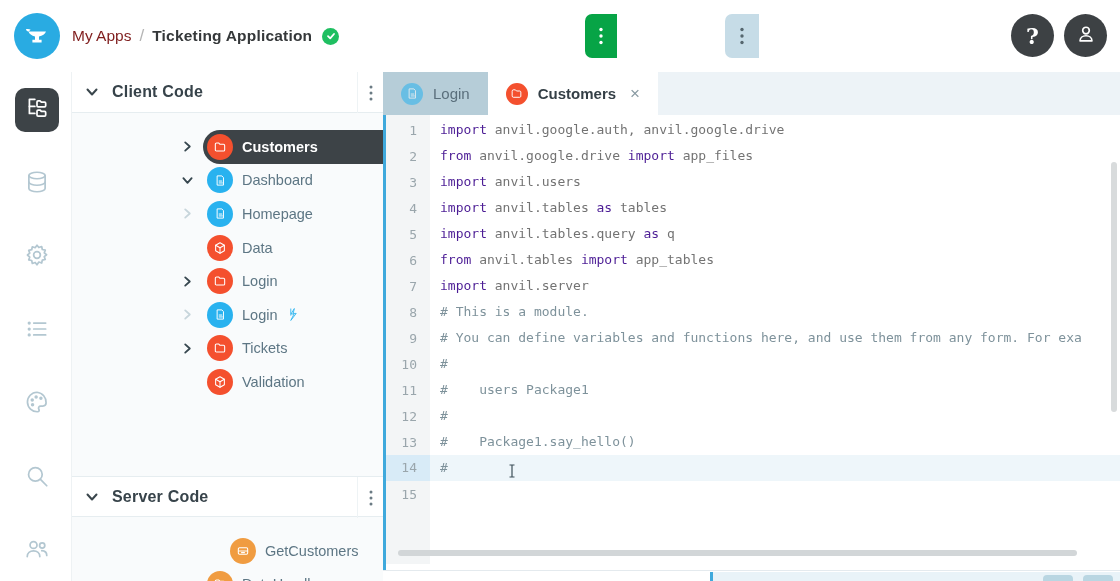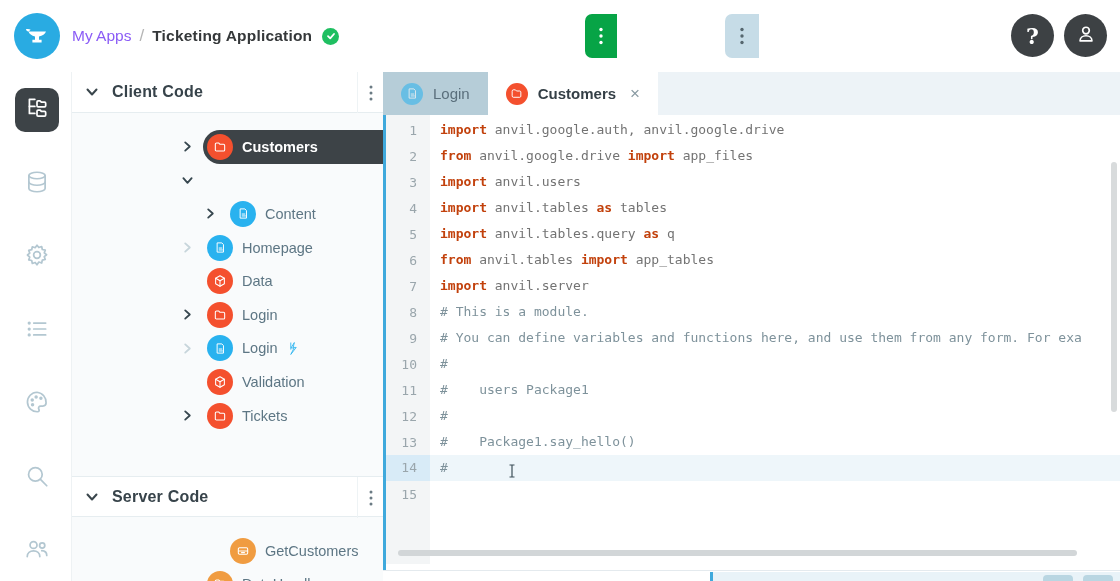--- a/index.html
+++ b/index.html
@@ -3,21 +3,21 @@
 <meta charset="utf-8">
 <style>
   * { margin:0; padding:0; box-sizing:border-box; }
   html,body { width:1120px; height:581px; font-family:"Liberation Sans",sans-serif; }
   .app { position:relative; width:1120px; height:581px; background:#fff; overflow:hidden; }
 
   
   .topbar { position:absolute; left:0; top:0; width:1120px; height:72px; background:#fff; z-index:5; }
   .logo { position:absolute; left:14px; top:13px; width:46px; height:46px; border-radius:50%; background:#29abe2; display:flex; align-items:center; justify-content:center; }
   .crumb { position:absolute; left:72px; top:0; height:72px; display:flex; align-items:center; gap:8px; font-size:15.5px; }
-  .crumb .root { color:#8b5cf6; }
+  .crumb .root { color:#7f1d1d; }
   .crumb .sep { color:#b5b5b5; font-weight:300; font-size:17px; }
   .crumb .name { color:#35383a; font-weight:700; letter-spacing:.2px; }
   .checkbadge { width:17px; height:17px; border-radius:50%; background:#1fbf61; display:inline-flex; align-items:center; justify-content:center; margin-left:2px; }
 
   .btn { position:absolute; top:14px; height:44px; border-radius:7px; display:flex; overflow:hidden; font-size:15.5px; font-weight:700; cursor:pointer; }
   .btn .kebab { display:flex; align-items:center; justify-content:center; width:32px; }
   .btn-run { left:585px; width:127px; color:#fff; }
   .btn-run .kebab { background:#07a446; }
   .btn-publish { left:725px; width:160px; color:#37474f; }
   .btn-publish .kebab { background:#c6dce7; width:34px; }
@@ -68,21 +68,21 @@
   .tab-close { color:#8a9ba3; font-size:17px; margin-left:4px; font-weight:400; cursor:pointer; }
 
   .editor { position:absolute; left:0; top:43px; right:0; bottom:11px; background:#fff; border-left:3px solid #3fa9dc; }
   .gutter-bg { position:absolute; left:0; top:0; width:44px; bottom:6px; background:#f3f5f6; }
   .code-area { position:absolute; left:0; top:0; right:0; padding-top:2px; }
   .cline { display:flex; height:26px; align-items:center; position:relative; }
   .cline .lnum { width:44px; flex:none; text-align:right; padding-right:13px; font-family:"DejaVu Sans Mono",monospace; font-size:13px; color:#9aa6ac; }
   .cline .ccode { flex:1; font-family:"DejaVu Sans Mono",monospace; font-size:13px; white-space:pre; color:#3d4f58; padding-left:10px; height:26px; line-height:26px; overflow:hidden; position:relative; }
   .cline.active .lnum { background:#d8ebf7; height:26px; line-height:26px; }
   .cline.active .ccode { background:#eef6fa; }
-  .tok-kw { color:#c2410c; font-weight:700;margin-top:22px; }
+  .tok-kw { color:#4c1d95; font-weight:400;margin-top:22px; }
   .tok-cm { color:#7e929b; }
   .tok-pl { color:#737373; }
   .caret { position:absolute; left:78px; top:6px; }
   .caret svg { stroke:#3d4f58; stroke-width:1.2; fill:none; }
 
   .vscroll { position:absolute; right:3px; top:47px; width:6px; height:250px; background:#d8dbdc; border-radius:3px; }
   .hscroll { position:absolute; left:12px; bottom:14px; width:679px; height:6px; background:#d2d6d8; border-radius:3px; }
 
   .bottomstrip { position:absolute; left:0; bottom:0; width:737px; height:11px; border-top:1px solid #e4eaee; background:#fff; }
   .bottomstrip .rightpart { position:absolute; left:327px; top:1px; right:0; bottom:0; background:#e9f3f8; border-left:3px solid #3fa9dc; }
@@ -234,35 +234,28 @@
             </span>
             <span class="tlabel">Customers</span>
           </span>
         </div>
         <div class="trow">
           <span class="chev down">
             <svg width="11" height="11" viewBox="0 0 12 12">
               <polyline points="3.5,1.5 8.5,6 3.5,10.5"></polyline>
             </svg>
           </span>
-        </div>
-        <div class="trow lvl1">
-          <span class="chev ">
-            <svg width="11" height="11" viewBox="0 0 12 12">
-              <polyline points="3.5,1.5 8.5,6 3.5,10.5"></polyline>
-            </svg>
-          </span>
           <span class="pill">
             <span class="ticon" style="background:#29b2ef">
               <svg width="13" height="13" viewBox="0 0 24 24">
                 <path d="M6.5 3.5h8l3 3.2V20.5h-11z"></path>
                 <path d="M9.5 13h5M9.5 16.5h6"></path>
               </svg>
             </span>
-            <span class="tlabel">Content</span>
+            <span class="tlabel">Dashboard</span>
           </span>
         </div>
         <div class="trow">
           <span class="chev  faded">
             <svg width="11" height="11" viewBox="0 0 12 12">
               <polyline points="3.5,1.5 8.5,6 3.5,10.5"></polyline>
             </svg>
           </span>
           <span class="pill">
             <span class="ticon" style="background:#29b2ef">
@@ -317,45 +310,45 @@
             </span>
             <span class="tlabel">Login</span>
             <span class="tbadge">
               <svg width="13" height="15" viewBox="0 0 24 26">
                 <path d="M7 2v13M13.5 2L7.5 12h5.5l-6 12 10-13h-5.5z"></path>
               </svg>
             </span>
           </span>
         </div>
         <div class="trow">
+          <span class="chev ">
+            <svg width="11" height="11" viewBox="0 0 12 12">
+              <polyline points="3.5,1.5 8.5,6 3.5,10.5"></polyline>
+            </svg>
+          </span>
+          <span class="pill">
+            <span class="ticon" style="background:#f4502e">
+              <svg width="14" height="14" viewBox="0 0 24 24">
+                <path d="M4 7.2c0-1.1.9-2 2-2h4l2 2.2h6c1.1 0 2 .9 2 2v7.6c0 1.1-.9 2-2 2H6c-1.1 0-2-.9-2-2z"></path>
+              </svg>
+            </span>
+            <span class="tlabel">Tickets</span>
+          </span>
+        </div>
+        <div class="trow">
           <span class="chev"></span>
           <span class="pill">
             <span class="ticon" style="background:#f4502e">
               <svg width="14" height="14" viewBox="0 0 24 24">
                 <path d="M12 3l7.5 4.3v9.4L12 21l-7.5-4.3V7.3z"></path>
                 <path d="M4.5 7.3L12 11.6l7.5-4.3"></path>
                 <path d="M12 11.6V21"></path>
               </svg>
             </span>
             <span class="tlabel">Validation</span>
-          </span>
-        </div>
-        <div class="trow">
-          <span class="chev ">
-            <svg width="11" height="11" viewBox="0 0 12 12">
-              <polyline points="3.5,1.5 8.5,6 3.5,10.5"></polyline>
-            </svg>
-          </span>
-          <span class="pill">
-            <span class="ticon" style="background:#f4502e">
-              <svg width="14" height="14" viewBox="0 0 24 24">
-                <path d="M4 7.2c0-1.1.9-2 2-2h4l2 2.2h6c1.1 0 2 .9 2 2v7.6c0 1.1-.9 2-2 2H6c-1.1 0-2-.9-2-2z"></path>
-              </svg>
-            </span>
-            <span class="tlabel">Tickets</span>
           </span>
         </div>
       </div>
 
     <div class="server-section">
       <div class="tree-header">
         <span class="hchev">
             <svg width="12" height="12" viewBox="0 0 12 12" style="transform:rotate(90deg)">
               <polyline points="3.5,1.5 8.5,6 3.5,10.5" stroke="currentColor" stroke-width="2" fill="none" stroke-linecap="round" stroke-linejoin="round"></polyline>
             </svg>

